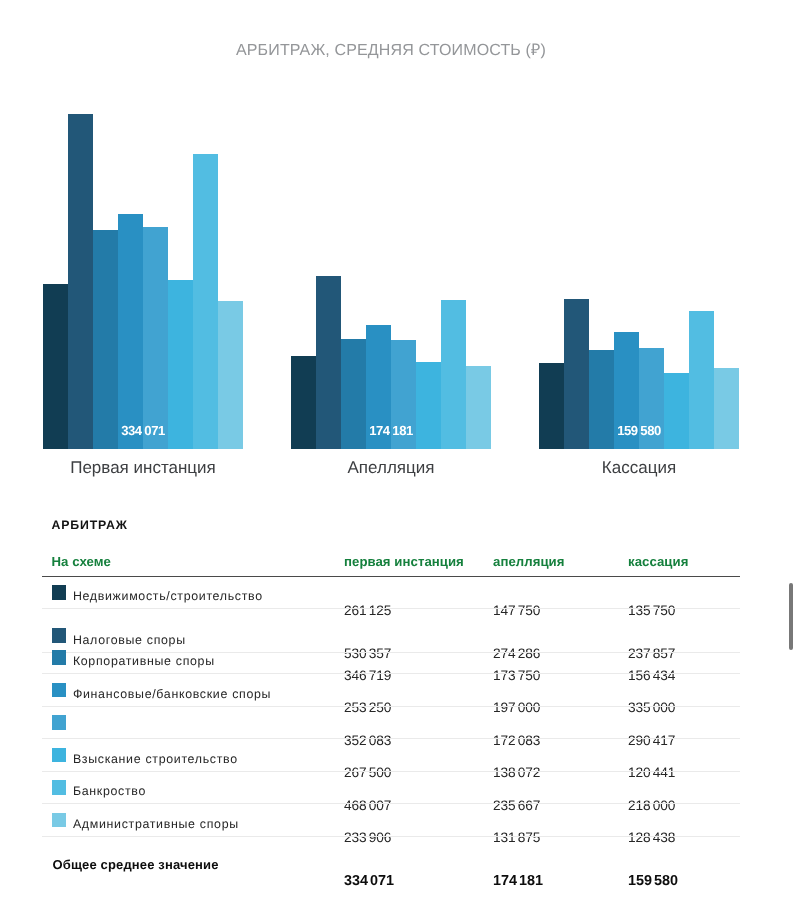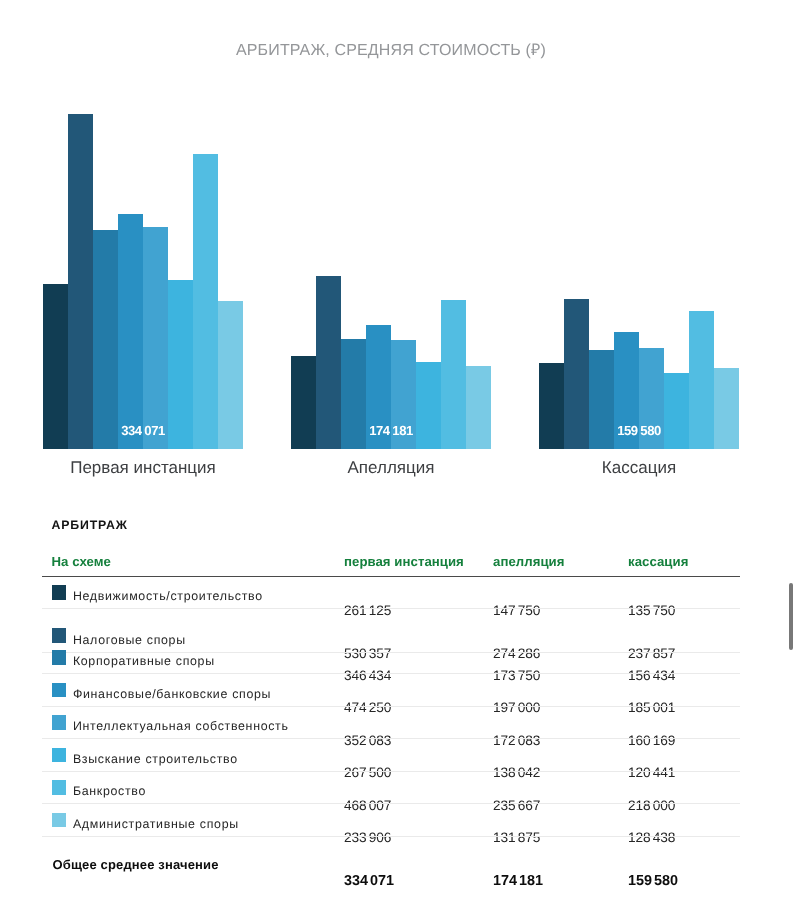--- a/index.html
+++ b/index.html
@@ -115,46 +115,45 @@
       <span class="sw" style="background: rgb(34, 87, 120);"></span>
       <span class="cell name">Налоговые споры</span>
       <span class="cell num" style="left:344px">530 357</span>
       <span class="cell num" style="left:493px">274 286</span>
       <span class="cell num" style="left:628px">237 857</span>
       <div class="rline"></div>
     </div>
     <div class="row" style="top:641.9px">
       <span class="sw" style="background: rgb(35, 123, 168);"></span>
       <span class="cell name">Корпоративные споры</span>
-      <span class="cell num" style="left:344px">346 434</span>
+      <span class="cell num" style="left:344px">346 719</span>
       <span class="cell num" style="left:493px">173 750</span>
       <span class="cell num" style="left:628px">156 434</span>
       <div class="rline"></div>
     </div>
     <div class="row" style="top:674.4px">
       <span class="sw" style="background: rgb(41, 144, 195);"></span>
       <span class="cell name">Финансовые/банковские споры</span>
-      <span class="cell num" style="left:344px">474 250</span>
+      <span class="cell num" style="left:344px">253 250</span>
       <span class="cell num" style="left:493px">197 000</span>
-      <span class="cell num" style="left:628px">185 001</span>
+      <span class="cell num" style="left:628px">335 000</span>
       <div class="rline"></div>
     </div>
     <div class="row" style="top:706.9px">
       <span class="sw" style="background: rgb(65, 163, 209);"></span>
-      <span class="cell name">Интеллектуальная собственность</span>
       <span class="cell num" style="left:344px">352 083</span>
       <span class="cell num" style="left:493px">172 083</span>
-      <span class="cell num" style="left:628px">160 169</span>
+      <span class="cell num" style="left:628px">290 417</span>
       <div class="rline"></div>
     </div>
     <div class="row" style="top:739.4px">
       <span class="sw" style="background: rgb(61, 180, 223);"></span>
       <span class="cell name">Взыскание строительство</span>
       <span class="cell num" style="left:344px">267 500</span>
-      <span class="cell num" style="left:493px">138 042</span>
+      <span class="cell num" style="left:493px">138 072</span>
       <span class="cell num" style="left:628px">120 441</span>
       <div class="rline"></div>
     </div>
     <div class="row" style="top:771.9px">
       <span class="sw" style="background: rgb(82, 189, 226);"></span>
       <span class="cell name">Банкроство</span>
       <span class="cell num" style="left:344px">468 007</span>
       <span class="cell num" style="left:493px">235 667</span>
       <span class="cell num" style="left:628px">218 000</span>
       <div class="rline"></div>

